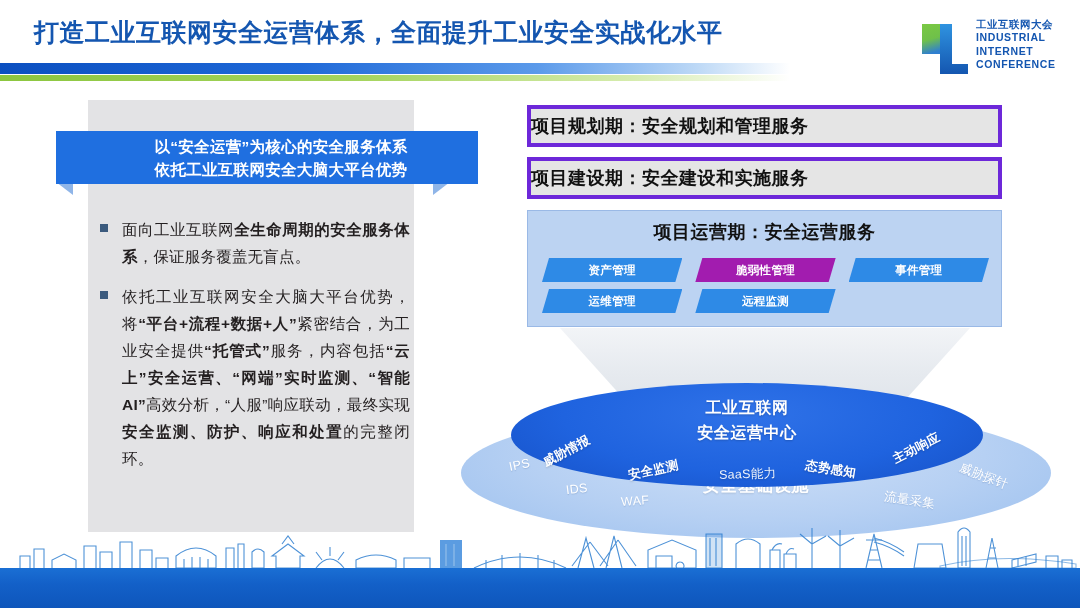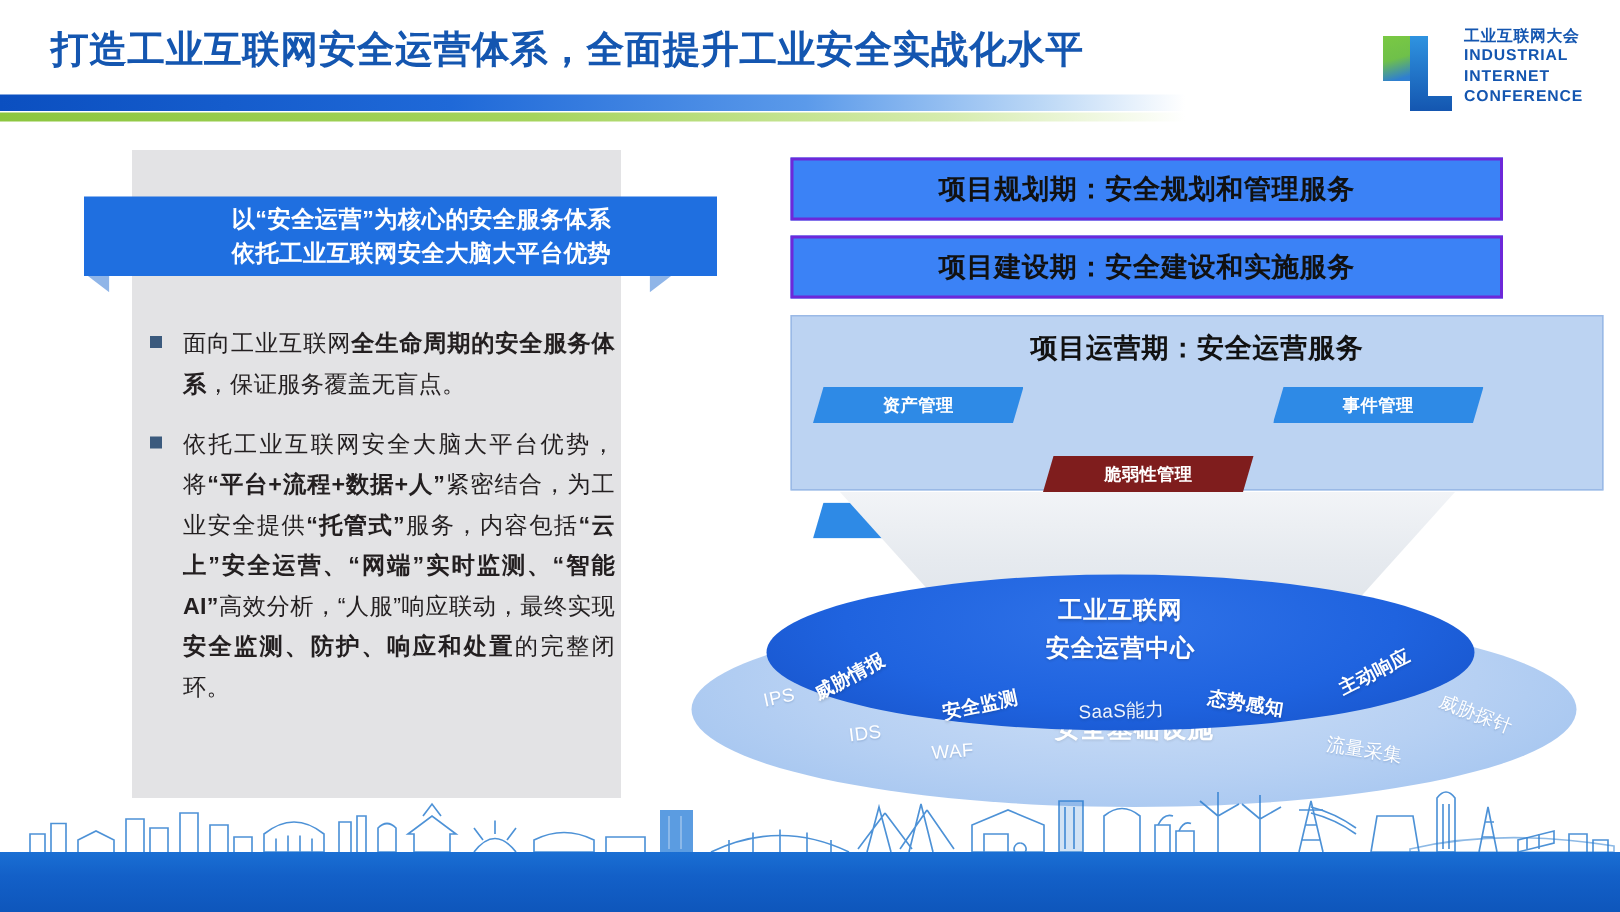--- a/index.html
+++ b/index.html
@@ -65,30 +65,30 @@
   }
   .bullet-body{
     font-size:15.5px;line-height:27px;color:#231f20;
     letter-spacing:.2px;text-align:justify;
   }
   .bullet-body b{font-weight:bold;}
 
   
   .phase{
     position:absolute;left:527px;width:475px;height:42px;
-    background:#3b82f6;border:2px solid #6d28d9;
-    display:flex;align-items:center;justify-content:center;
+    background:#e5e5e5;border:4px solid #6d28d9;
+    display:flex;align-items:center;
     box-sizing:border-box;
   }
   .phase-1{top:105px;}
   .phase-2{top:157px;}
   .phase-txt{font-size:18px;font-weight:bold;color:#111;letter-spacing:.5px;}
 
   .ops-box{
-    position:absolute;left:527px;top:210px;width:542px;height:117px;
+    position:absolute;left:527px;top:210px;width:475px;height:117px;
     background:#bcd3f2;border:1px solid #9ab9e6;box-sizing:border-box;
   }
   .ops-title{
     text-align:center;margin-top:9px;
     font-size:18px;font-weight:bold;color:#111;letter-spacing:.5px;
   }
   .ops-grid{
     position:absolute;left:14px;top:47px;width:447px;
     display:grid;grid-template-columns:repeat(3,1fr);
     gap:7px 13px;
@@ -209,21 +209,21 @@
 <div class="phase phase-2">
   <span class="phase-txt">项目建设期：安全建设和实施服务</span>
 </div>
 
 <div class="ops-box">
   <div class="ops-title">项目运营期：安全运营服务</div>
   <div class="ops-grid" id="ops-grid">
       <div class="hex" style="background: rgb(46, 138, 230);">
         <span class="hex-txt">资产管理</span>
       </div>
-      <div class="hex" style="background: #7f1d1d; margin-top: 46px;">
+      <div class="hex" style="background: #a21caf;">
         <span class="hex-txt">脆弱性管理</span>
       </div>
       <div class="hex" style="background: rgb(46, 138, 230); text-align: center;">
         <span class="hex-txt">事件管理</span>
       </div>
       <div class="hex" style="background: rgb(46, 138, 230);">
         <span class="hex-txt">运维管理</span>
       </div>
       <div class="hex" style="background: rgb(46, 138, 230);">
         <span class="hex-txt">远程监测</span>

